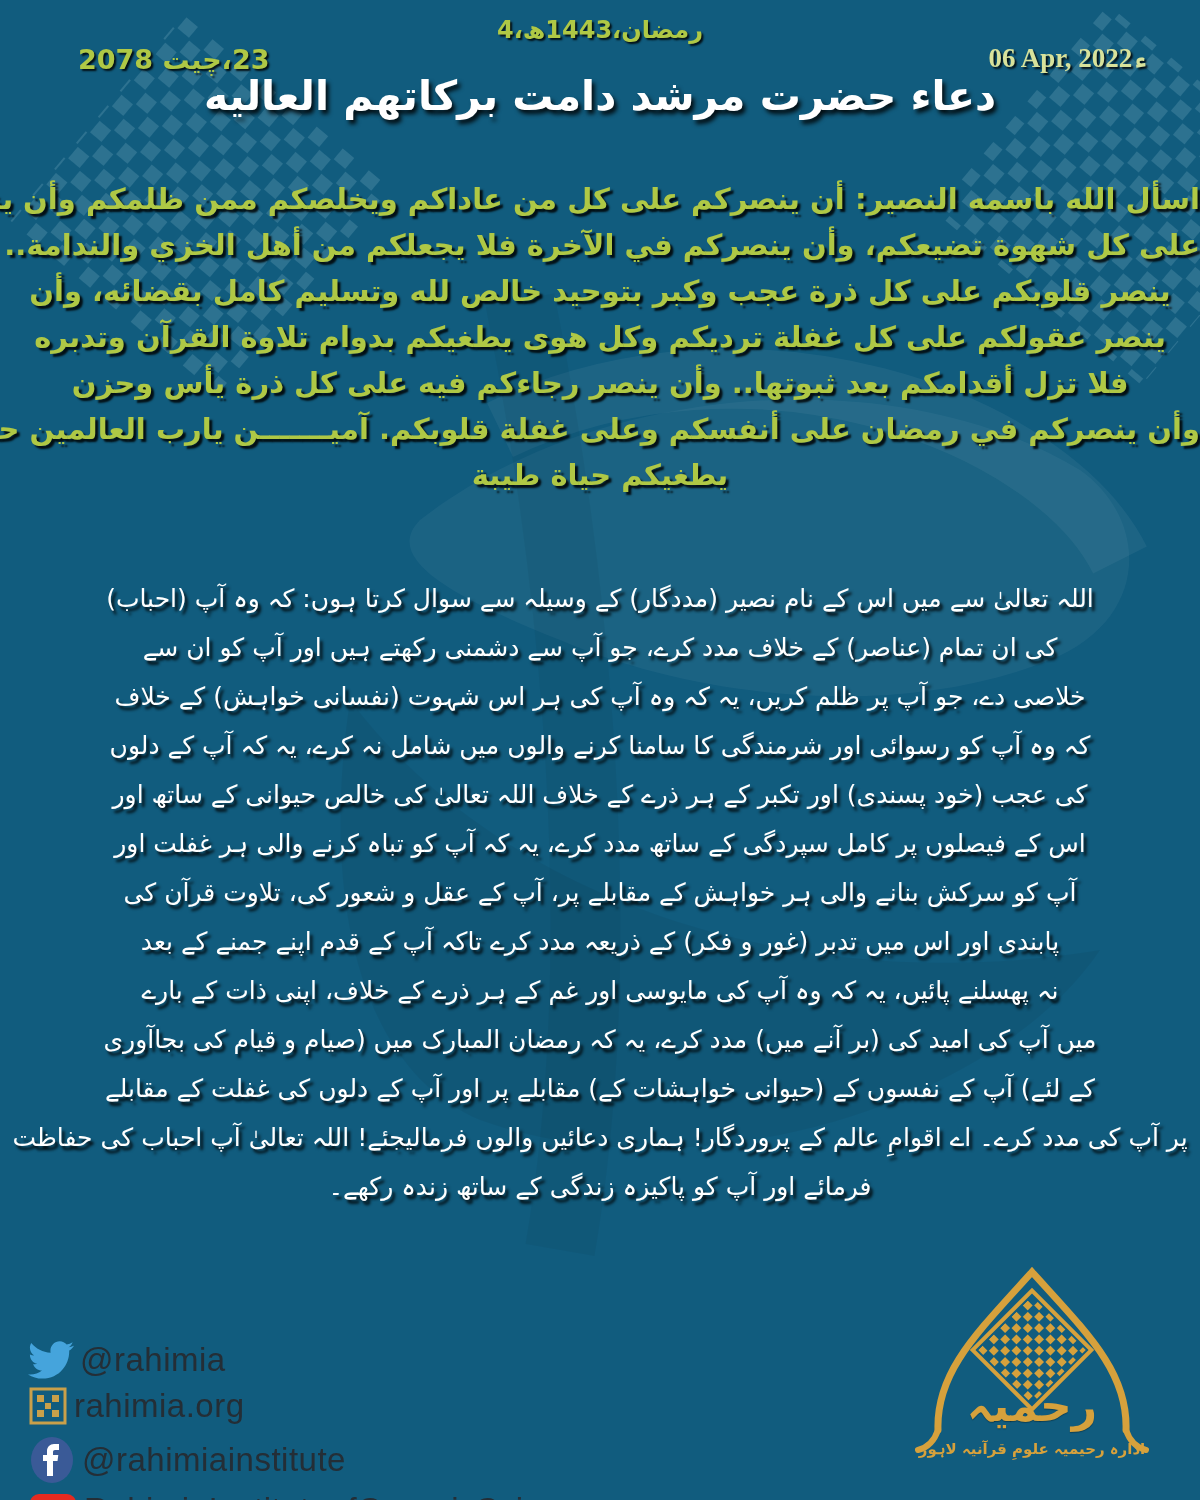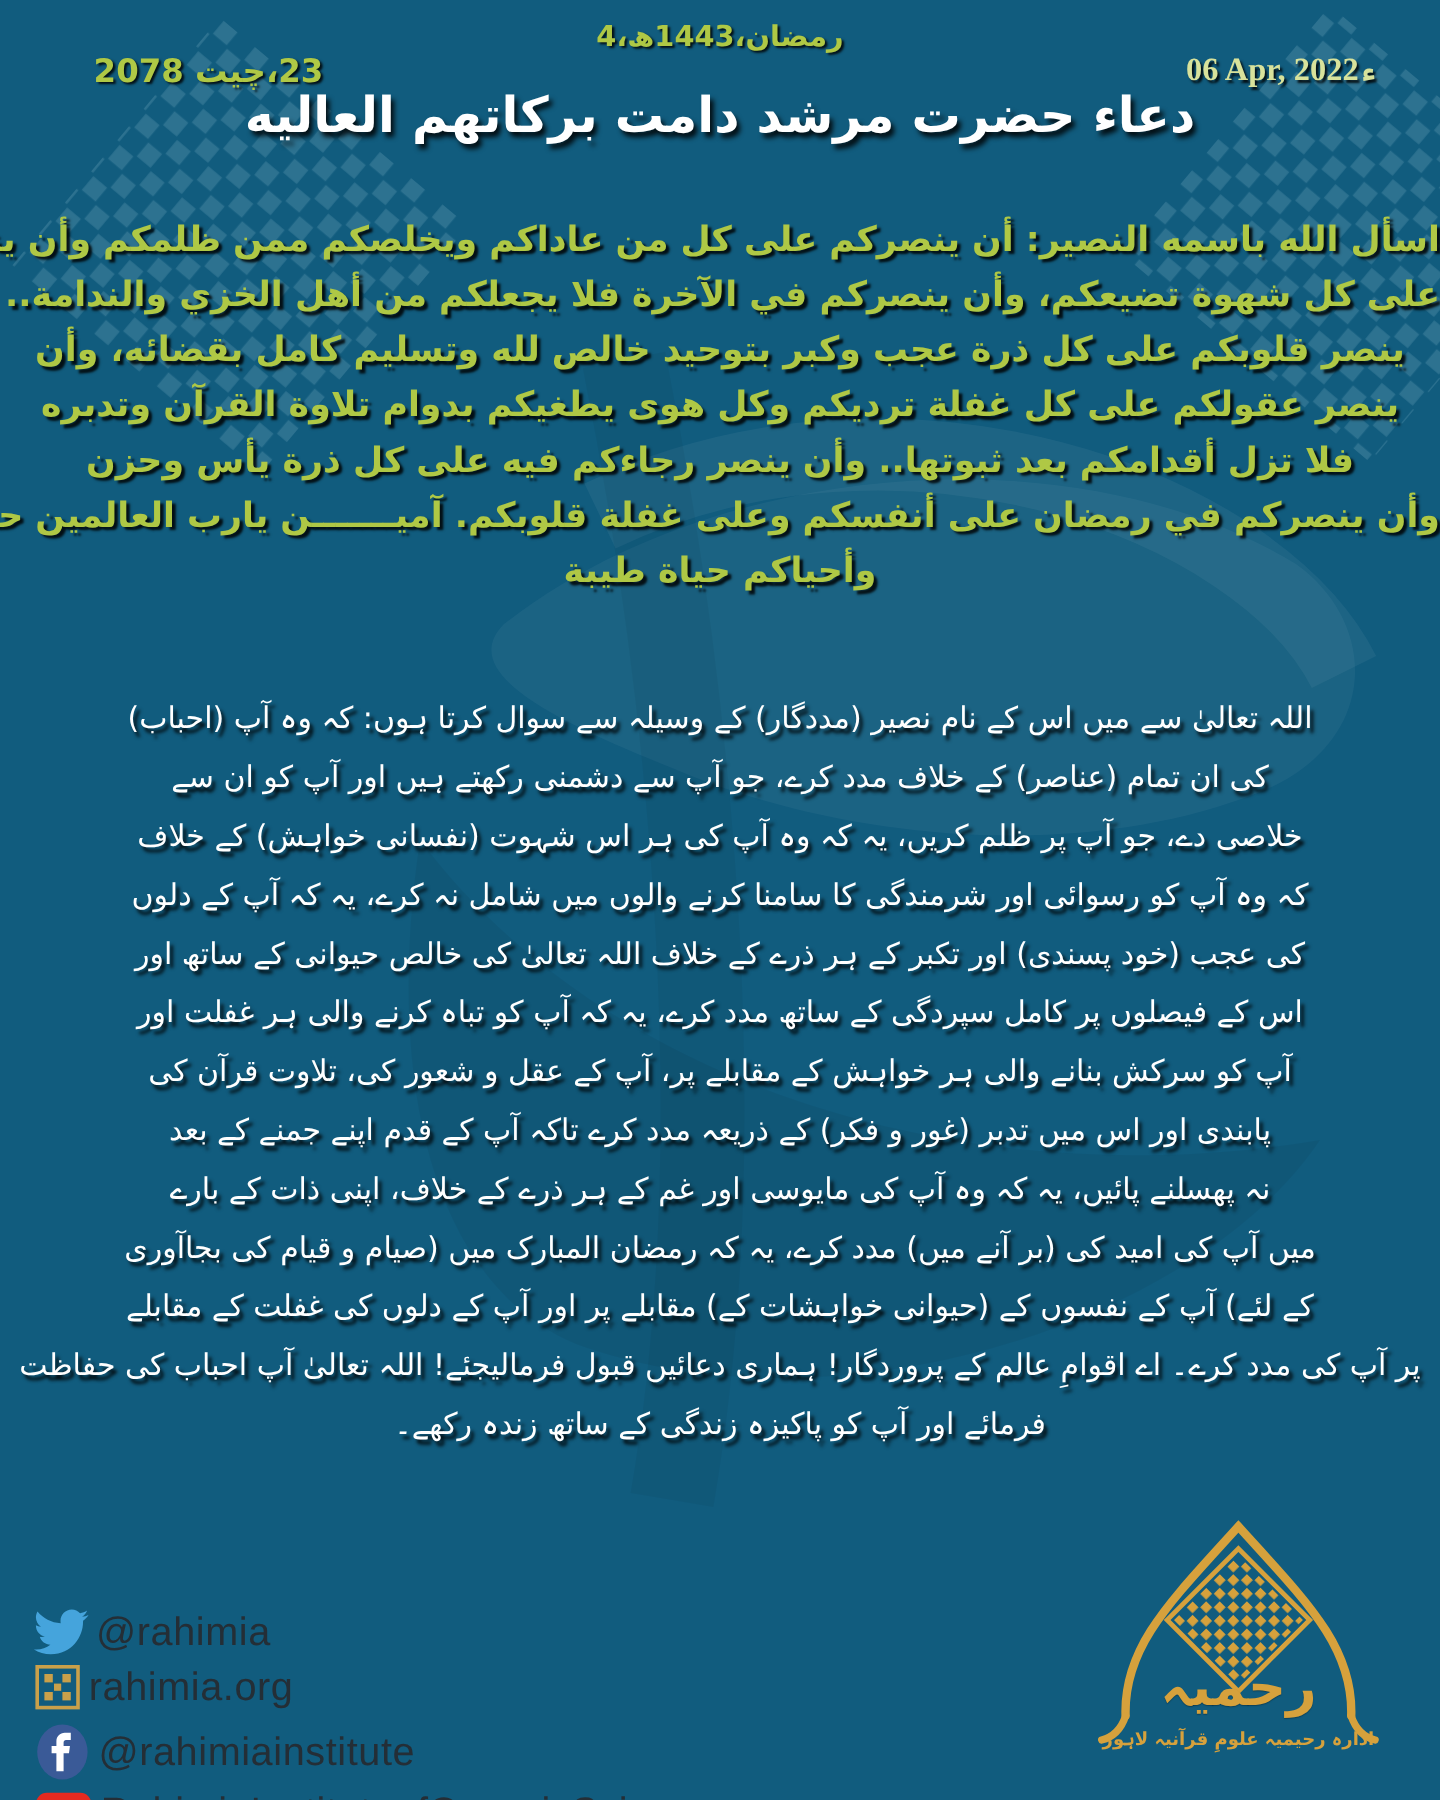--- a/index.html
+++ b/index.html
@@ -98,36 +98,36 @@
   <div class="date date-bikrami">23،چیت 2078</div>
   <h1 class="title">دعاء حضرت مرشد دامت برکاتهم العالیه</h1>
 
   <section class="arabic">
       <div class="line">اسأل الله باسمه النصير: أن ينصركم على كل من عاداكم ويخلصكم ممن ظلمكم وأن ينصركم</div>
       <div class="line">على كل شهوة تضيعكم، وأن ينصركم في الآخرة فلا يجعلكم من أهل الخزي والندامة.. وأن</div>
       <div class="line">ينصر قلوبكم على كل ذرة عجب وكبر بتوحيد خالص لله وتسليم كامل بقضائه، وأن</div>
       <div class="line">ينصر عقولكم على كل غفلة ترديكم وكل هوى يطغيكم بدوام تلاوة القرآن وتدبره</div>
       <div class="line">فلا تزل أقدامكم بعد ثبوتها.. وأن ينصر رجاءكم فيه على كل ذرة يأس وحزن</div>
       <div class="line">وأن ينصركم في رمضان على أنفسكم وعلى غفلة قلوبكم. آميـــــــن يارب العالمين حفظكم الله.</div>
-      <div class="line">وأحياكم حياة طيبة</div>
+      <div class="line">يطغيكم حياة طيبة</div>
     </section>
 
   <section class="urdu">
       <div class="line">اللہ تعالیٰ سے میں اس کے نام نصیر (مددگار) کے وسیلہ سے سوال کرتا ہوں: کہ وہ آپ (احباب)</div>
       <div class="line">کی ان تمام (عناصر) کے خلاف مدد کرے، جو آپ سے دشمنی رکھتے ہیں اور آپ کو ان سے</div>
       <div class="line">خلاصی دے، جو آپ پر ظلم کریں، یہ کہ وہ آپ کی ہر اس شہوت (نفسانی خواہش) کے خلاف</div>
       <div class="line">کہ وہ آپ کو رسوائی اور شرمندگی کا سامنا کرنے والوں میں شامل نہ کرے، یہ کہ آپ کے دلوں</div>
       <div class="line">کی عجب (خود پسندی) اور تکبر کے ہر ذرے کے خلاف اللہ تعالیٰ کی خالص حیوانی کے ساتھ اور</div>
       <div class="line">اس کے فیصلوں پر کامل سپردگی کے ساتھ مدد کرے، یہ کہ آپ کو تباہ کرنے والی ہر غفلت اور</div>
       <div class="line">آپ کو سرکش بنانے والی ہر خواہش کے مقابلے پر، آپ کے عقل و شعور کی، تلاوت قرآن کی</div>
       <div class="line">پابندی اور اس میں تدبر (غور و فکر) کے ذریعہ مدد کرے تاکہ آپ کے قدم اپنے جمنے کے بعد</div>
       <div class="line">نہ پھسلنے پائیں، یہ کہ وہ آپ کی مایوسی اور غم کے ہر ذرے کے خلاف، اپنی ذات کے بارے</div>
       <div class="line">میں آپ کی امید کی (بر آنے میں) مدد کرے، یہ کہ رمضان المبارک میں (صیام و قیام کی بجاآوری</div>
       <div class="line">کے لئے) آپ کے نفسوں کے (حیوانی خواہشات کے) مقابلے پر اور آپ کے دلوں کی غفلت کے مقابلے</div>
-      <div class="line">پر آپ کی مدد کرے۔ اے اقوامِ عالم کے پروردگار! ہماری دعائیں قبول فرمالیجئے! اللہ تعالیٰ آپ احباب کی حفاظت</div>
+      <div class="line">پر آپ کی مدد کرے۔ اے اقوامِ عالم کے پروردگار! ہماری دعائیں والوں فرمالیجئے! اللہ تعالیٰ آپ احباب کی حفاظت</div>
       <div class="line">فرمائے اور آپ کو پاکیزہ زندگی کے ساتھ زندہ رکھے۔</div>
     </section>
 
   <div class="footer">
 
     <div class="social-row row-twitter">
       <span class="icon">
         <svg width="46" height="46" viewBox="0 0 24 24">
           <path fill="#45A4DC" d="M23.9 4.6c-.9.4-1.8.7-2.8.8 1-.6 1.8-1.6 2.2-2.7-1 .6-2 1-3.1 1.2C19.3 2.9 18 2.2 16.6 2.2c-2.7 0-4.9 2.2-4.9 4.9 0 .4 0 .8.1 1.1-4.1-.2-7.7-2.2-10.1-5.1-.4.7-.7 1.6-.7 2.5 0 1.7.9 3.2 2.2 4.1-.8 0-1.6-.2-2.2-.6v.1c0 2.4 1.7 4.4 3.9 4.8-.4.1-.8.2-1.3.2-.3 0-.6 0-.9-.1.6 2 2.4 3.4 4.6 3.4-1.7 1.3-3.8 2.1-6.1 2.1-.4 0-.8 0-1.2-.1 2.2 1.4 4.8 2.2 7.5 2.2 9.1 0 14-7.5 14-14v-.6c1-.7 1.8-1.6 2.5-2.6z"></path>
         </svg>

